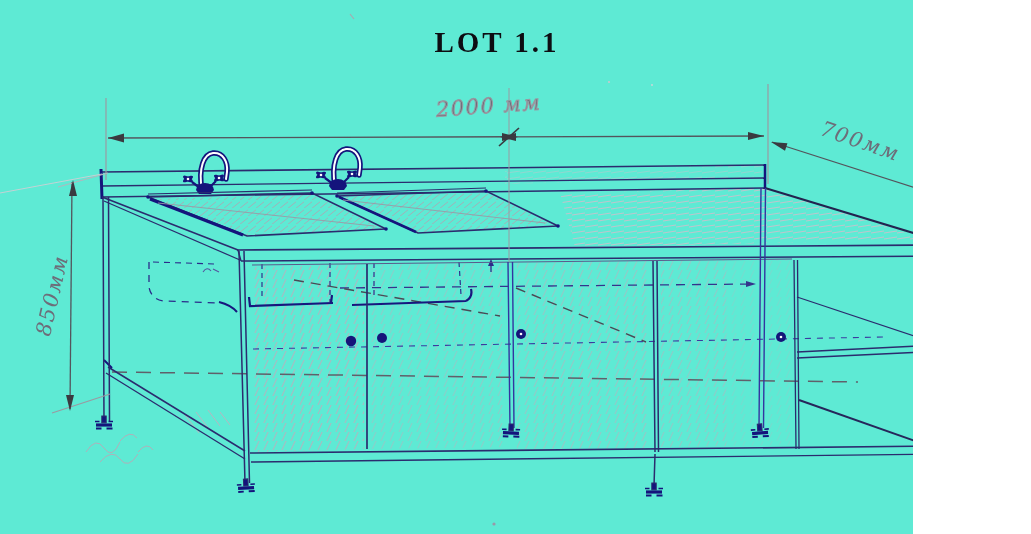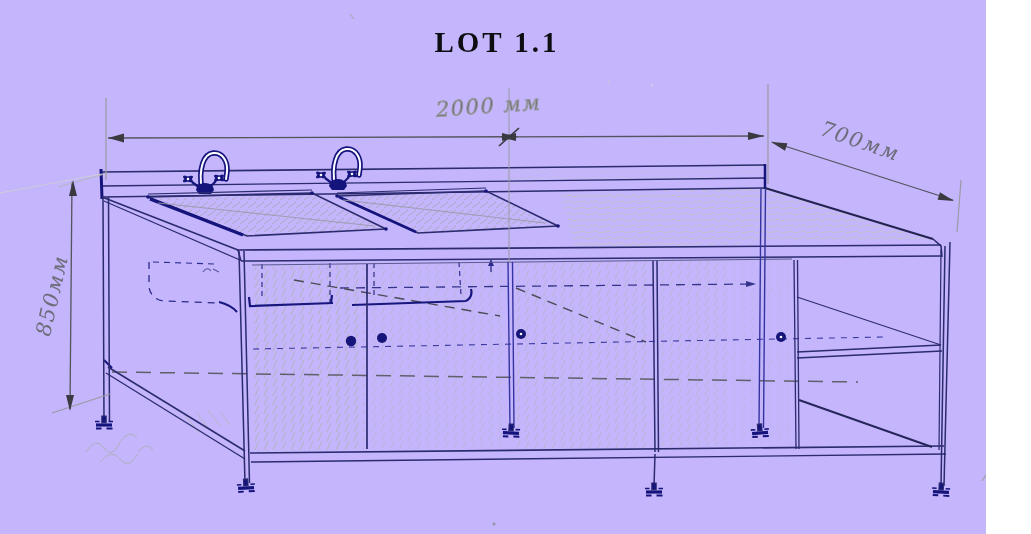--- a/index.html
+++ b/index.html
@@ -1,17 +1,17 @@
 <!DOCTYPE html>
 <html><head>
 <meta charset="utf-8">
 <style>
   html,body{margin:0;padding:0;background:#ffffff;}
   #page{
-    position:relative;width:986px;height:534px;background:#c4b5fd;overflow:hidden;
+    position:relative;width:913px;height:534px;background:#5eead4;overflow:hidden;
     font-family:"Liberation Sans",sans-serif;
   }
   svg{position:absolute;left:0;top:0;}
   .title-text{
     font-family:"Liberation Serif",serif;font-weight:700;font-size:29px;
     letter-spacing:3px;fill:#0d0d12;
   }
   .hand{
     font-family:"DejaVu Serif",serif;font-style:italic;font-size:21px;
     letter-spacing:1.5px;fill:#6d6d79;

